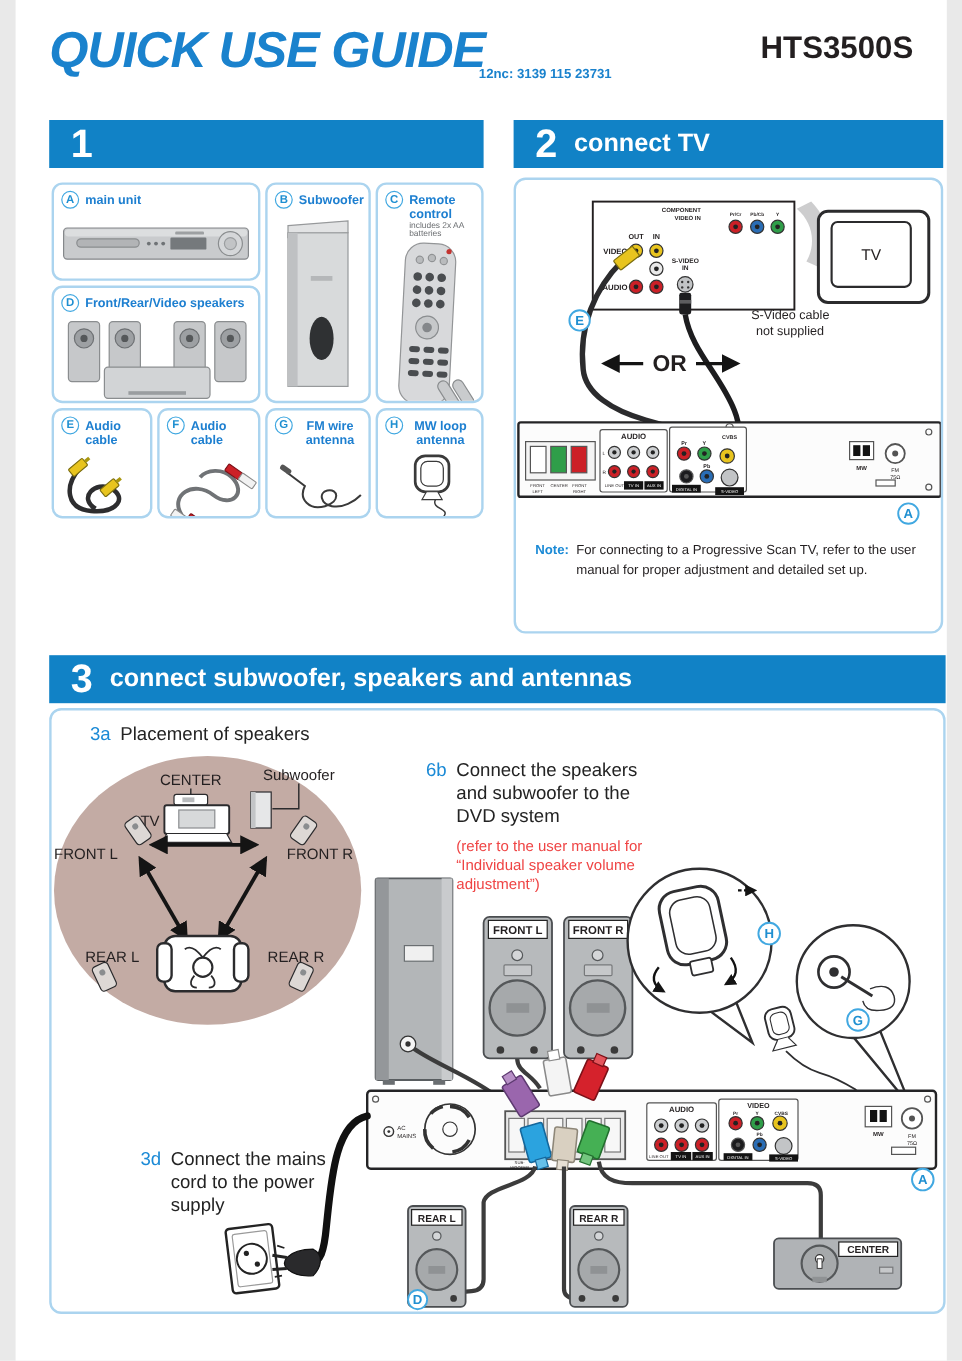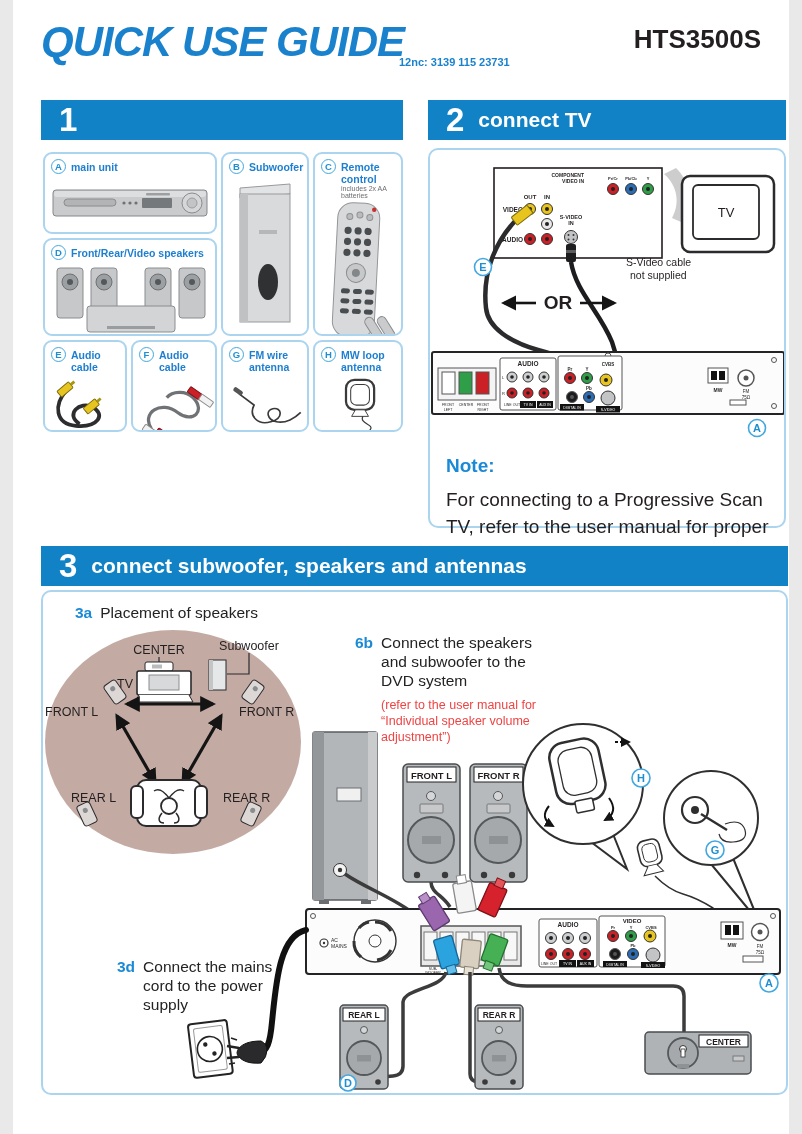--- a/index.html
+++ b/index.html
@@ -16,32 +16,32 @@
   .sec-num { font-size:33px; font-weight:bold; margin-left:18px; line-height:1; transform:translateY(-1px); }
   .sec-title { font-size:21px; font-weight:bold; margin-left:14px; }
 
   
   .s1-grid { position:absolute; left:28px; top:146px; width:362px; height:290px; }
   .ibox { position:absolute; border:2px solid #abd4ef; border-radius:9px; background:#fff; padding:3px 4px; overflow:hidden; }
   .ihead { display:flex; align-items:flex-start; gap:5px; padding:2px 2px; }
   .lcirc { flex:0 0 auto; width:15px; height:15px; border:1.4px solid #41a8e1; border-radius:50%; color:#1f8fd1; font-size:9.5px; font-weight:bold; display:flex; align-items:center; justify-content:center; }
   .ilabel { color:#1d7fd0; font-size:10.5px; font-weight:bold; line-height:1.15; padding-top:2px; }
   .ihead.center { justify-content:flex-start; }
-  .ihead.center .ilabel { flex:1; text-align:left; }
+  .ihead.center .ilabel { flex:1; text-align:center; }
   .inote { font-size:7px; color:#6b6e71; margin:-2px 0 0 22px; }
   .art { display:block; margin:2px auto 0; }
 
   
   .cbox { position:absolute; border:2px solid #abd4ef; border-radius:10px; background:#fff; }
-  .note { position:absolute; display:flex; gap:6px; font-size:19px; line-height:1.45; color:#231f20;flex-direction:column; }
+  .note { position:absolute; display:flex; gap:6px; font-size:11px; line-height:1.45; color:#231f20; }
   .note .nl { color:#1b8ad6; font-weight:bold; flex:0 0 auto; }
 
   
   .step { position:absolute; display:flex; gap:8px; color:#232323; font-size:15.5px; line-height:1.22; }
-  .step .sn { color:#1b8ad6; font-weight:bold; flex:0 0 auto; }
+  .step .sn { color:#1b8ad6; font-weight:normal; flex:0 0 auto; }
   .step .snote { font-size:12.5px; line-height:1.3; margin-top:6px; color:#ef4444; }
 
   svg { font-family:"Liberation Sans", sans-serif; }
   svg text { fill:#231f20; }
   .t35{font-size:3.5px}.t4{font-size:4px}.t45{font-size:4.5px}.t5{font-size:5px}.t55{font-size:5.5px}
   .t6{font-size:6px}.t65{font-size:6.5px}.t85{font-size:8.5px}.t95{font-size:9.5px}
   .t10{font-size:10.5px}.t12{font-size:12.5px}.t13{font-size:13px}.t19{font-size:19px}
   .b{font-weight:bold}.m{text-anchor:middle}.e{text-anchor:end}.w{fill:#fff}
   .co circle { fill:#fff; stroke:#41a8e1; stroke-width:1.6; }
   .co text { fill:#1f8fd1; font-weight:bold; font-size:11px; text-anchor:middle; }
@@ -396,21 +396,21 @@
       </g>
 
       <g class="co">
         <circle cx="327" cy="276" r="8.5"></circle>
           <text x="327" y="280">A</text>
       </g>
     </svg>
 
     <div class="note" style="left:16px;top:302px;width:330px">
       <span class="nl">Note:</span>
-      <span>For connecting to a Progressive Scan TV, refer to the user manual for proper connections and detailed set up.</span>
+      <span>For connecting to a Progressive Scan TV, refer to the user manual for proper adjustment and detailed set up.</span>
     </div>
   </div>
 
   <div class="sec-bar" style="left:28px;top:546px;width:747px;height:40px">
     <span class="sec-num">3</span>
     <span class="sec-title">connect subwoofer, speakers and antennas</span>
   </div>
 
   <div class="cbox" style="left:28px;top:590px;width:747px;height:505px">
     <svg style="position:absolute;left:0;top:0" width="743" height="501" viewBox="0 0 743 501">

